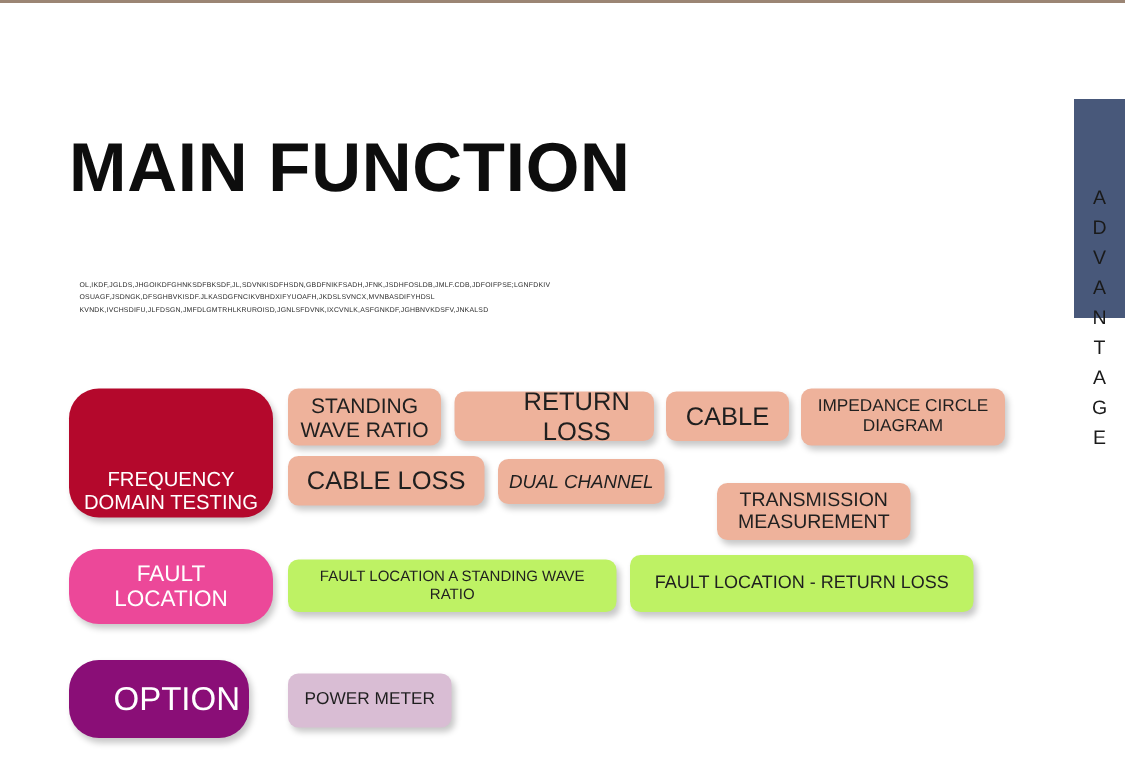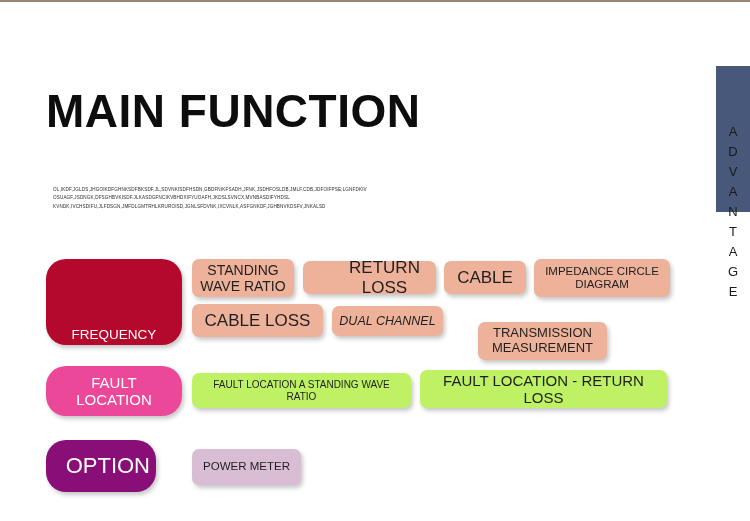--- a/index.html
+++ b/index.html
@@ -127,20 +127,21 @@
 <div class="page-title">MAIN FUNCTION</div>
 
 <div class="blurb">
   <div>OL,IKDF,JGLDS,JHGOIKDFGHNKSDFBKSDF,JL,SDVNKISDFHSDN,GBDFNIKFSADH,JFNK,JSDHFOSLDB,JMLF.CDB,JDFOIFPSE;LGNFDKIV</div>
   <div>OSUAGF,JSDNGK,DFSGHBVKISDF.JLKASDGFNCIKVBHDXIFYUOAFH,JKDSLSVNCX,MVNBASDIFYHDSL</div>
   <div>KVNDK,IVCHSDIFU,JLFDSGN,JMFDLGMTRHLKRUROISD,JGNLSFDVNK,IXCVNLK,ASFGNKDF,JGHBNVKDSFV,JNKALSD</div>
 </div>
 
 <div class="chip cat cat-red" style="left:46px; top:259px; width:136px; height:86px; font-size:13.5px; flex-direction:column;">
   <span>FREQUENCY</span>
+  <span>DOMAIN TESTING</span>
 </div>
 
 <div class="chip item item-peach" style="left:192px; top:259px; width:102px; height:38px; font-size:14px; flex-direction:column;">
   <span>STANDING</span>
   <span>WAVE RATIO</span>
 </div>
 
 <div class="chip item item-peach" style="left:303px; top:261px; width:133px; height:33px; font-size:17px;padding-left:36px;">
   <span>RETURN LOSS</span>
 </div>
@@ -168,23 +169,23 @@
 </div>
 
 <div class="chip cat cat-green" style="left:46px; top:366px; width:136px; height:50px; font-size:15px;">
   <span>FAULT LOCATION</span>
 </div>
 
 <div class="chip item item-sage" style="left:192px; top:373px; width:219px; height:35px; font-size:10px;">
   <span>FAULT LOCATION A STANDING WAVE RATIO</span>
 </div>
 
-<div class="chip item item-sage" style="left:420px; top:370px; width:247px; height:38px; font-size:15px;">
+<div class="chip item item-sage" style="left:420px; top:370px; width:229px; height:38px; font-size:12px;">
   <span>FAULT LOCATION - RETURN LOSS</span>
 </div>
 
-<div class="chip cat cat-purple" style="left:46px; top:440px; width:110px; height:52px; font-size:22px;">
+<div class="chip cat cat-purple" style="left:46px; top:440px; width:120px; height:52px; font-size:22px;">
   <span>OPTION</span>
 </div>
 
 <div class="chip item item-lavender" style="left:192px; top:449px; width:109px; height:36px; font-size:11.5px;">
   <span>POWER METER</span>
 </div>
 
 </body></html>

